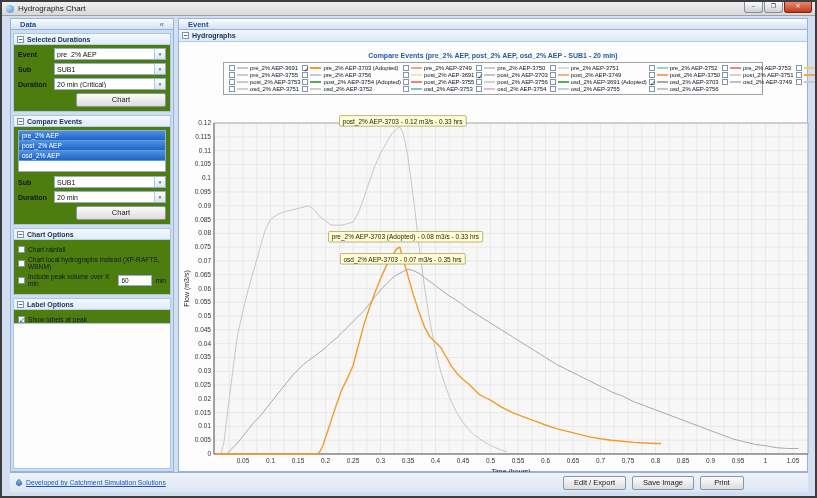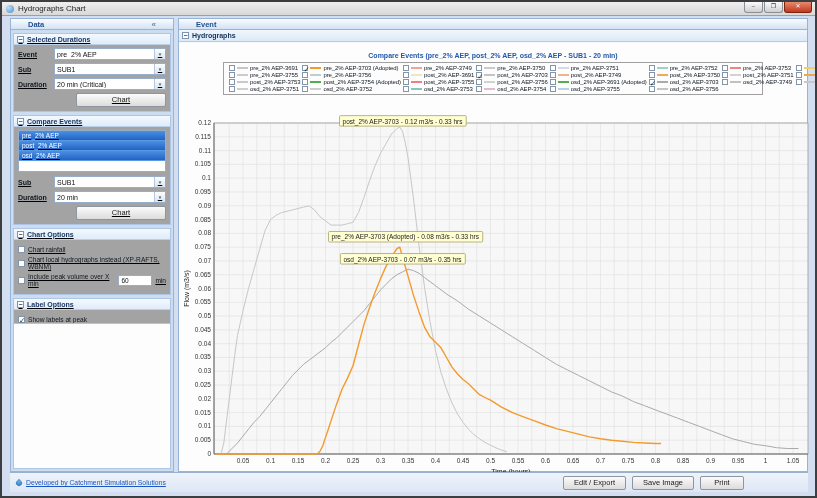--- a/index.html
+++ b/index.html
@@ -14,30 +14,30 @@
     background:radial-gradient(circle at 30% 30%, #bfe0f7, #4a8fd0); margin-right:4px; }
   .titlebar .title { font-size:8px; color:#1c1c1c; }
   .winbtns { position:absolute; right:3px; top:0; display:flex; gap:1px; }
   .winbtn { width:19px; height:11px; border:1px solid #8a8f96; border-top:none;
     border-radius:0 0 3px 3px; background:linear-gradient(#fcfcfc,#cfcfcf);
     font-size:6px; color:#333; text-align:center; line-height:9px; }
   .winbtn.close { width:28px; background:linear-gradient(#e88a6d,#c0391e); color:#fff; border-color:#7d2410; }
 
   
   .panel-header { height:12px; background:linear-gradient(#fafcfe,#d2e2f4);
-    border:1px solid #96b4d8; display:flex; align-items:center; padding:0 17px;
+    border:1px solid #96b4d8; display:flex; align-items:center; padding:0 9px;
     font-size:7.5px; font-weight:bold; color:#1f4e8f; }
   .panel-header .pin { margin-left:auto; font-size:8px; color:#44648e; font-weight:normal; }
 
   .sidebar { position:absolute; left:8px; top:16px; width:164px; bottom:24px;
     border:1px solid #96b4d8; background:#ccddf1; }
   .sidebar .panel-header { margin:-1px -1px 0 -1px; }
   .sidebar-body { position:absolute; top:12px; left:0; right:0; bottom:0; padding:2px; overflow:hidden; }
 
-  .group { border:1px solid #aec6e4; background:#a3a3a3; margin-bottom:3px;text-decoration:underline; }
+  .group { border:1px solid #aec6e4; background:#4d7c0f; margin-bottom:3px; }
   .group-header { height:11px; background:linear-gradient(#f4f9fe,#dfecfa);
     border-bottom:1px solid #bcd0e8; display:flex; align-items:center; gap:3px;
     padding:0 3px; font-size:7px; font-weight:bold; color:#16325c; }
   .collapse-box { width:7px; height:7px; border:1px solid #7d94b2; background:#fff;
     font-size:7px; line-height:5px; text-align:center; color:#30415c; }
   .group-content { padding:3px 4px 4px 4px; }
 
   .field-row { display:flex; align-items:center; margin-bottom:3px; }
   .field-row .flabel { width:36px; font-size:7px; font-weight:bold; color:#101820; }
   .combo { flex:1; height:12px; background:#fff; border:1px solid #97aecb;

